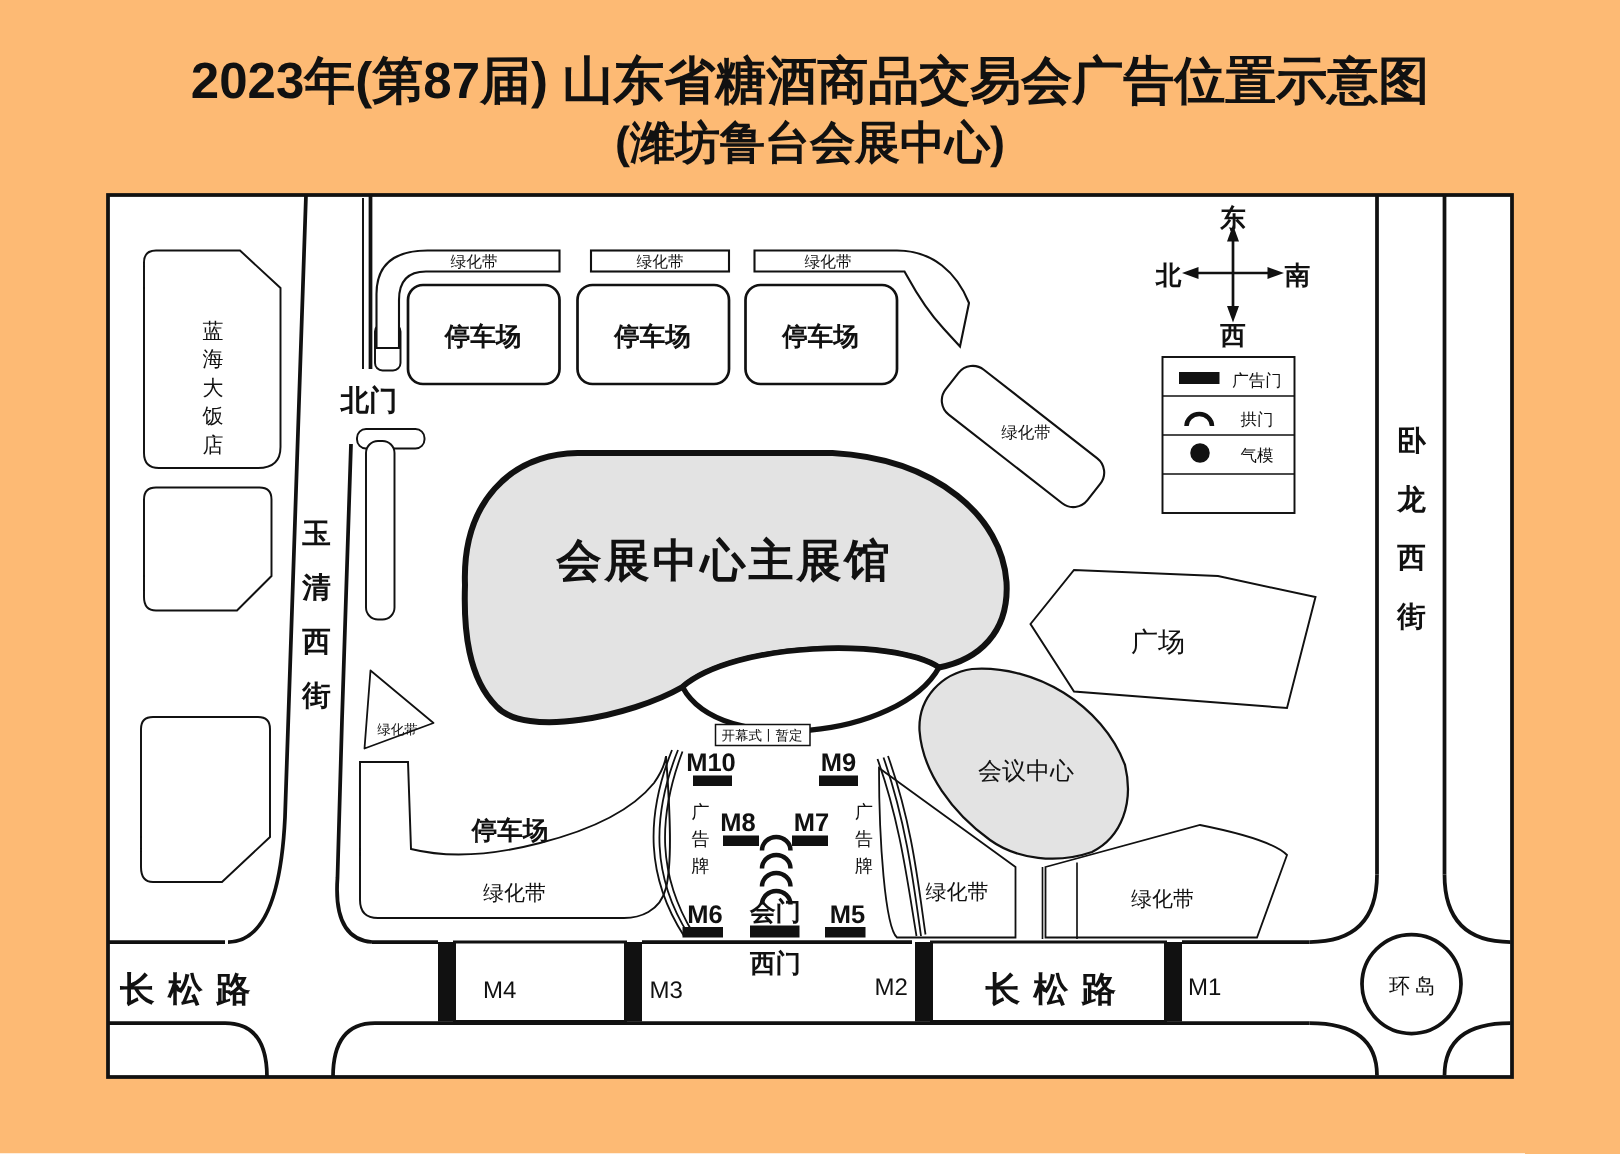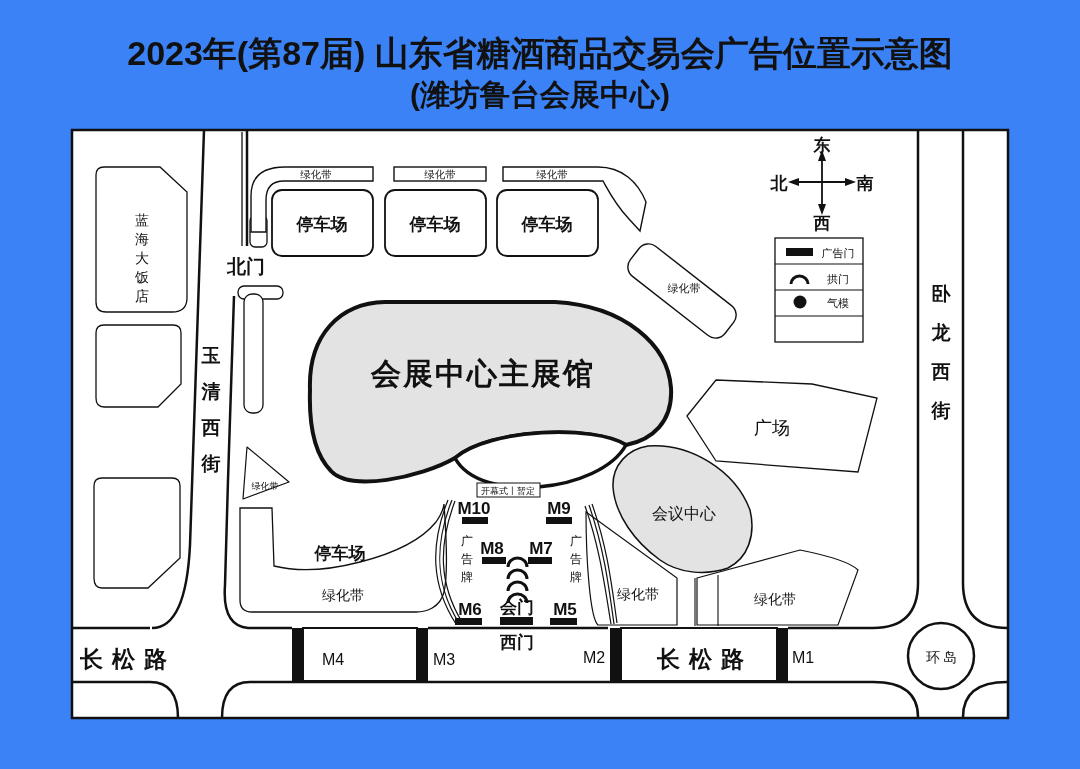--- a/index.html
+++ b/index.html
@@ -1,16 +1,16 @@
 <!DOCTYPE html>
 <html><head>
 <meta charset="utf-8">
 <style>
   html,body{margin:0;padding:0;background:#fff;}
-  .stage{position:relative;width:1080px;height:769px;background:#3b82f6;overflow:hidden;}
+  .stage{position:relative;width:1080px;height:769px;background:#fdba74;overflow:hidden;}
   svg text{font-family:"Liberation Sans","DejaVu Sans",sans-serif;fill:#111;}
   .t1{font-size:34px;font-weight:bold;}
   .t2{font-size:30px;font-weight:bold;}
   .big{font-size:30px;font-weight:bold;letter-spacing:2px;}
   .lab17{font-size:17px;font-weight:bold;}
   .lab16{font-size:16px;}
   .lab18{font-size:18px;}
   .lab14{font-size:14px;}
   .lab11{font-size:11px;}
   .lab10{font-size:10.5px;}

